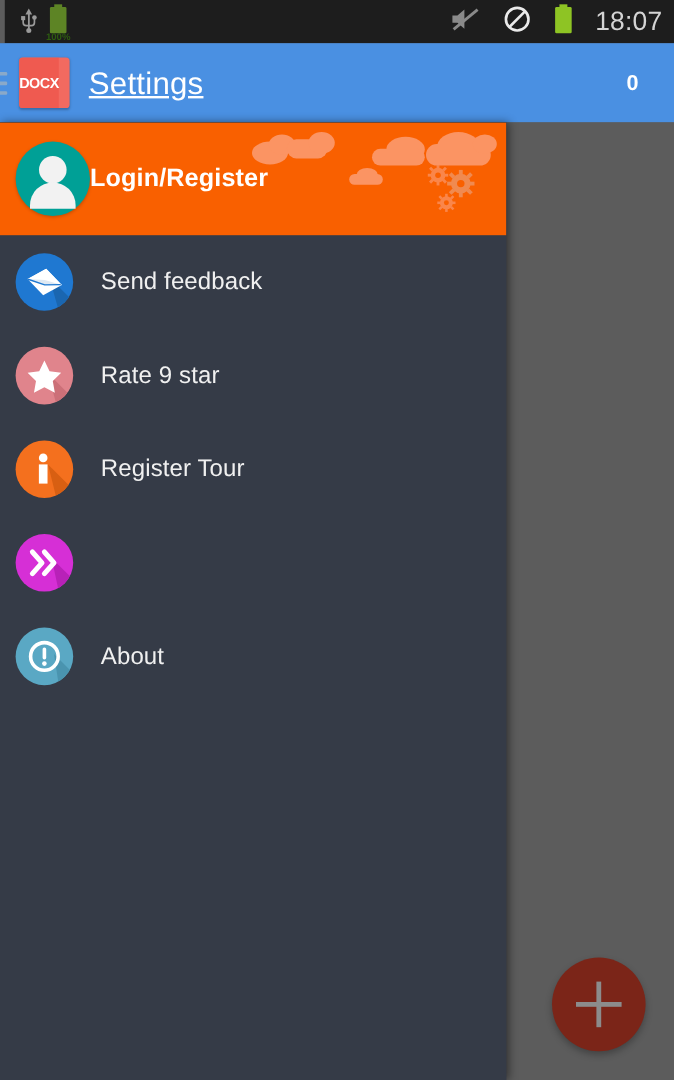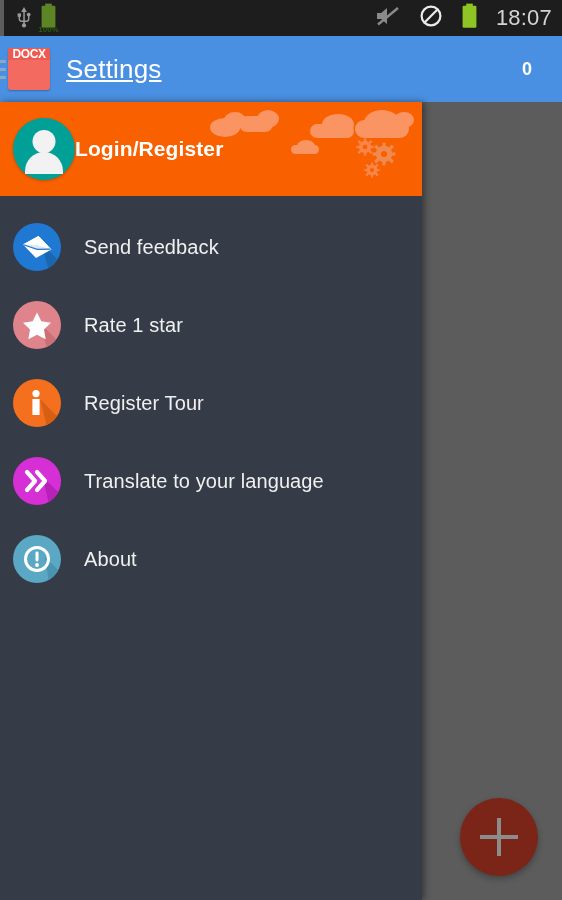--- a/index.html
+++ b/index.html
@@ -23,24 +23,24 @@
               font-size:8px; color:#2d5c10; font-weight:bold; line-height:1; }
 
   
   #appbar {
     position:absolute; top:36px; left:0; width:562px; height:66px;
     background:#4a90e2; display:flex; align-items:center;
   }
   #hamburger { width:14px; margin-left:-8px; display:flex; flex-direction:column; gap:5px; flex:0 0 auto; }
   #hamburger i { display:block; height:3px; background:#8aa9c9; border-radius:1px; }
   #applogo {
-    width:42px; height:42px; margin-left:2px; border-radius:3px; overflow:hidden;
+    width:42px; height:42px; margin-left:10px; border-radius:3px; overflow:hidden;
     background:#f26a60; position:relative; flex:0 0 auto;
     box-shadow:0 1px 2px rgba(0,0,0,.25);
-    display:flex; flex-direction:column;gap:37px;
+    display:flex; gap:37px;
   }
   #applogo .top { flex:1.08; background:#ef5a50; display:flex; align-items:center; justify-content:center;
                   color:#fff; font-weight:bold; font-size:12px; letter-spacing:-.4px; line-height:1; }
   #applogo .mid { height:9px; background:#f47c72; display:flex; align-items:center; justify-content:center;
                   color:#fff; font-weight:bold; font-size:8px; line-height:1; }
   #applogo .bot { flex:1; background:#f9a59c; display:flex; align-items:center; justify-content:center;
                   color:#fff; font-weight:bold; font-size:12px; letter-spacing:-.3px; line-height:1; }
   #apptitle { color:#ffffff; font-size:26px; margin-left:16px; letter-spacing:.2px;text-decoration:underline; }
   #appcount { margin-left:auto; margin-right:30px; color:#ffffff; font-size:18px; font-weight:bold; }
 
@@ -71,21 +71,21 @@
     box-shadow:0 1px 3px rgba(0,0,0,.22);
   }
   #avatar .head { position:absolute; left:50%; top:12px; transform:translateX(-50%);
                   width:23px; height:23px; border-radius:50%; background:#f2f2f2; }
   #avatar .body { position:absolute; left:50%; top:34px; transform:translateX(-50%);
                   width:38px; height:22px; border-radius:19px 19px 0 0; background:#f2f2f2; }
   #header-label { position:relative; z-index:3; color:#ffffff; font-size:21px;
                   font-weight:bold; letter-spacing:.1px; }
 
   
-  #menu { padding-top:12px; }
+  #menu { }
   .menu-item { display:flex; align-items:center; height:78px; padding-left:13px; cursor:pointer; }
   .mi-icon { width:48px; height:48px; border-radius:50%; position:relative; overflow:hidden; flex:0 0 auto; }
   .mi-icon svg { position:absolute; left:0; top:0; }
   .mi-label { color:#f0f0f0; font-size:20px; margin-left:23px; letter-spacing:.1px; }
 </style>
 </head>
 <body>
 
 <div id="screen">
 
@@ -243,21 +243,21 @@
         <div class="mi-label">Send feedback</div>
       </div>
 
       <div class="menu-item">
         <div class="mi-icon" style="background:#e0848c;">
           <svg width="48" height="48" viewBox="0 0 48 48">
             <path d="M27 22 L48 43 V48 H34 Z" fill="#cc7078"></path>
             <path d="M24 11.5 l4.3 8.8 9.7 1.4 -7 6.9 1.7 9.7 -8.7-4.6 -8.7 4.6 1.7-9.7 -7-6.9 9.7-1.4z" fill="#ffffff"></path>
           </svg>
         </div>
-        <div class="mi-label">Rate 1 star</div>
+        <div class="mi-label">Rate 9 star</div>
       </div>
 
 
       <div class="menu-item">
         <div class="mi-icon" style="background:#f4701e;">
           <svg width="48" height="48" viewBox="0 0 48 48">
             <path d="M27 20 L48 41 V48 H34 Z" fill="#d85f12"></path>
             <circle cx="23" cy="14.6" r="3.6" fill="#ffffff"></circle>
             <rect x="19.4" y="20" width="7.2" height="16" fill="#ffffff"></rect>
           </svg>
@@ -266,21 +266,20 @@
       </div>
 
       <div class="menu-item">
         <div class="mi-icon" style="background:#d62fd6;">
           <svg width="48" height="48" viewBox="0 0 48 48">
             <path d="M30 20 L48 38 V48 H36 Z" fill="#b821b8"></path>
             <path d="M14 15 L22 24 L14 33" fill="none" stroke="#ffffff" stroke-width="4.2" stroke-linecap="round" stroke-linejoin="round"></path>
             <path d="M24 15 L32 24 L24 33" fill="none" stroke="#ffffff" stroke-width="4.2" stroke-linecap="round" stroke-linejoin="round"></path>
           </svg>
         </div>
-        <div class="mi-label">Translate to your language</div>
       </div>
 
       <div class="menu-item">
         <div class="mi-icon" style="background:#5aa8c4;">
           <svg width="48" height="48" viewBox="0 0 48 48">
             <path d="M32 22 L48 38 V48 H36 Z" fill="#4a94af"></path>
             <circle cx="24" cy="24" r="11.5" fill="none" stroke="#ffffff" stroke-width="3"></circle>
             <rect x="22.5" y="16.5" width="3" height="10" rx="1.4" fill="#ffffff"></rect>
             <circle cx="24" cy="30" r="1.9" fill="#ffffff"></circle>
           </svg>

